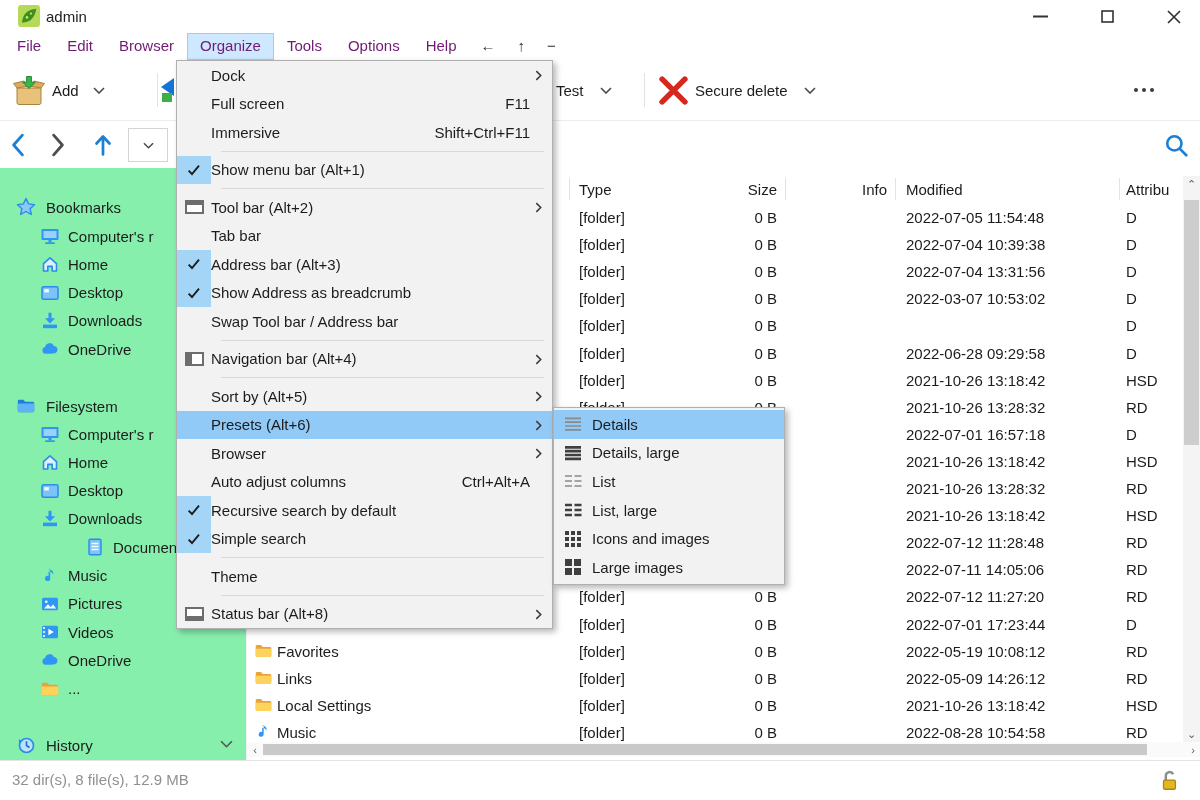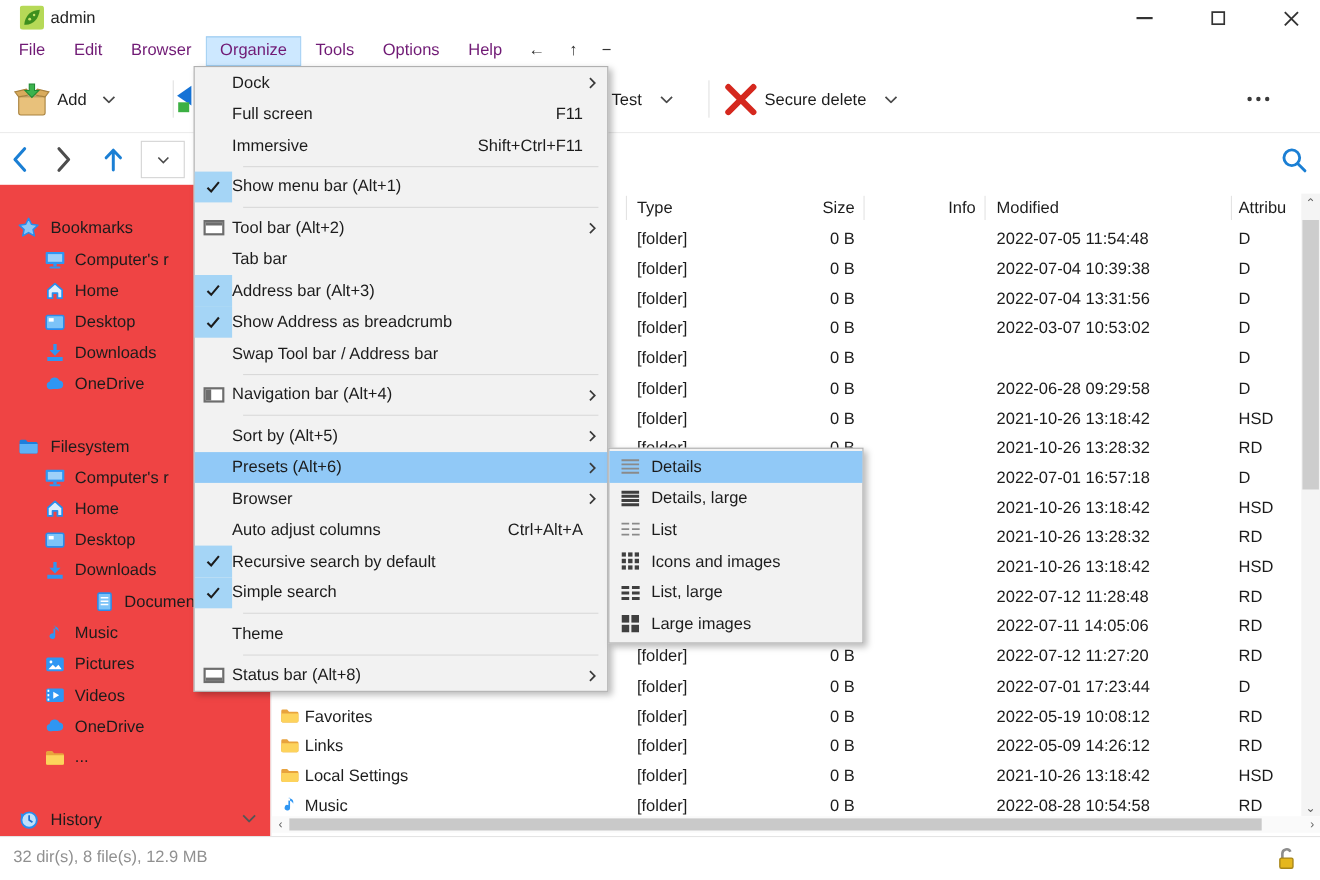--- a/index.html
+++ b/index.html
@@ -28,21 +28,21 @@
   .tb-label { color:#1c1c1c; }
   .dots { position:absolute; left:1122px; top:0; height:60px; width:44px; display:flex; align-items:center; justify-content:center; gap:4px; }
   .dot { width:4px; height:4px; border-radius:50%; background:#3a3a3a; }
 
   
   .navbar { position:absolute; left:0; top:120px; width:1200px; height:48px; border-top:1px solid #ececec; background:#fff; }
   .nv { position:absolute; top:12px; }
   .combo { position:absolute; left:128px; top:7px; width:40px; height:34px; background:#fff; border:1px solid #d4d4d4; display:flex; align-items:center; justify-content:center; }
 
   
-  .sidebar { position:absolute; left:0; top:168px; width:246px; height:592px; background:#ef4444; }
+  .sidebar { position:absolute; left:0; top:168px; width:246px; height:592px; background:#86efac; }
   .sb-row { position:absolute; height:28px; display:flex; align-items:center; white-space:nowrap; overflow:hidden; width:246px; }
   .sb-row .icn { position:absolute; width:20px; height:20px; }
   .sb-sec .icn { left:16px; } .sb-sec .lbl { position:absolute; left:46px; }
   .sb-child .icn { left:40px; } .sb-child .lbl { position:absolute; left:68px; }
   .sb-down { position:absolute; left:220px; top:572px; }
 
   
   .filepanel { position:absolute; left:246px; top:168px; width:954px; height:592px; background:#fff; border-left:1px solid #f0f0f0; }
   .fl-header { position:absolute; left:0; top:8px; width:954px; height:27px; }
   .hsep { position:absolute; top:2px; width:1px; height:22px; background:#e3e3e3; }
@@ -763,46 +763,46 @@
     <div class="sm-item">
       <span class="sm-icn icn">
         <svg width="18" height="16" viewBox="0 0 18 16">
           <path d="M1 3h7M1 8h7M1 13h7M10.5 3h7M10.5 8h7M10.5 13h7" stroke="#8a8a8a" stroke-width="1.7"></path>
         </svg>
       </span>
       <span class="mi-label">List</span>
     </div>
     <div class="sm-item">
       <span class="sm-icn icn">
+        <svg width="18" height="16" viewBox="0 0 18 16">
+          <path d="M1 3h7M1 8h7M1 13h7M10.5 3h7M10.5 8h7M10.5 13h7" stroke="#3f3f3f" stroke-width="2.7"></path>
+        </svg>
+      </span>
+      <span class="mi-label">List, large</span>
+    </div>
+    <div class="sm-item">
+      <span class="sm-icn icn">
         <svg width="16" height="16" viewBox="0 0 16 16">
           <g fill="#3f3f3f">
             <rect width="4" height="4"></rect>
             <rect x="6" width="4" height="4"></rect>
             <rect x="12" width="4" height="4"></rect>
             <rect y="6" width="4" height="4"></rect>
             <rect x="6" y="6" width="4" height="4"></rect>
             <rect x="12" y="6" width="4" height="4"></rect>
             <rect y="12" width="4" height="4"></rect>
             <rect x="6" y="12" width="4" height="4"></rect>
             <rect x="12" y="12" width="4" height="4"></rect>
           </g>
         </svg>
       </span>
       <span class="mi-label">Icons and images</span>
     </div>
     <div class="sm-item">
       <span class="sm-icn icn">
-        <svg width="18" height="16" viewBox="0 0 18 16">
-          <path d="M1 3h7M1 8h7M1 13h7M10.5 3h7M10.5 8h7M10.5 13h7" stroke="#3f3f3f" stroke-width="2.7"></path>
-        </svg>
-      </span>
-      <span class="mi-label">List, large</span>
-    </div>
-    <div class="sm-item">
-      <span class="sm-icn icn">
         <svg width="16" height="16" viewBox="0 0 16 16">
           <g fill="#3f3f3f">
             <rect width="7" height="7"></rect>
             <rect x="9" width="7" height="7"></rect>
             <rect y="9" width="7" height="7"></rect>
             <rect x="9" y="9" width="7" height="7"></rect>
           </g>
         </svg>
       </span>
       <span class="mi-label">Large images</span>

